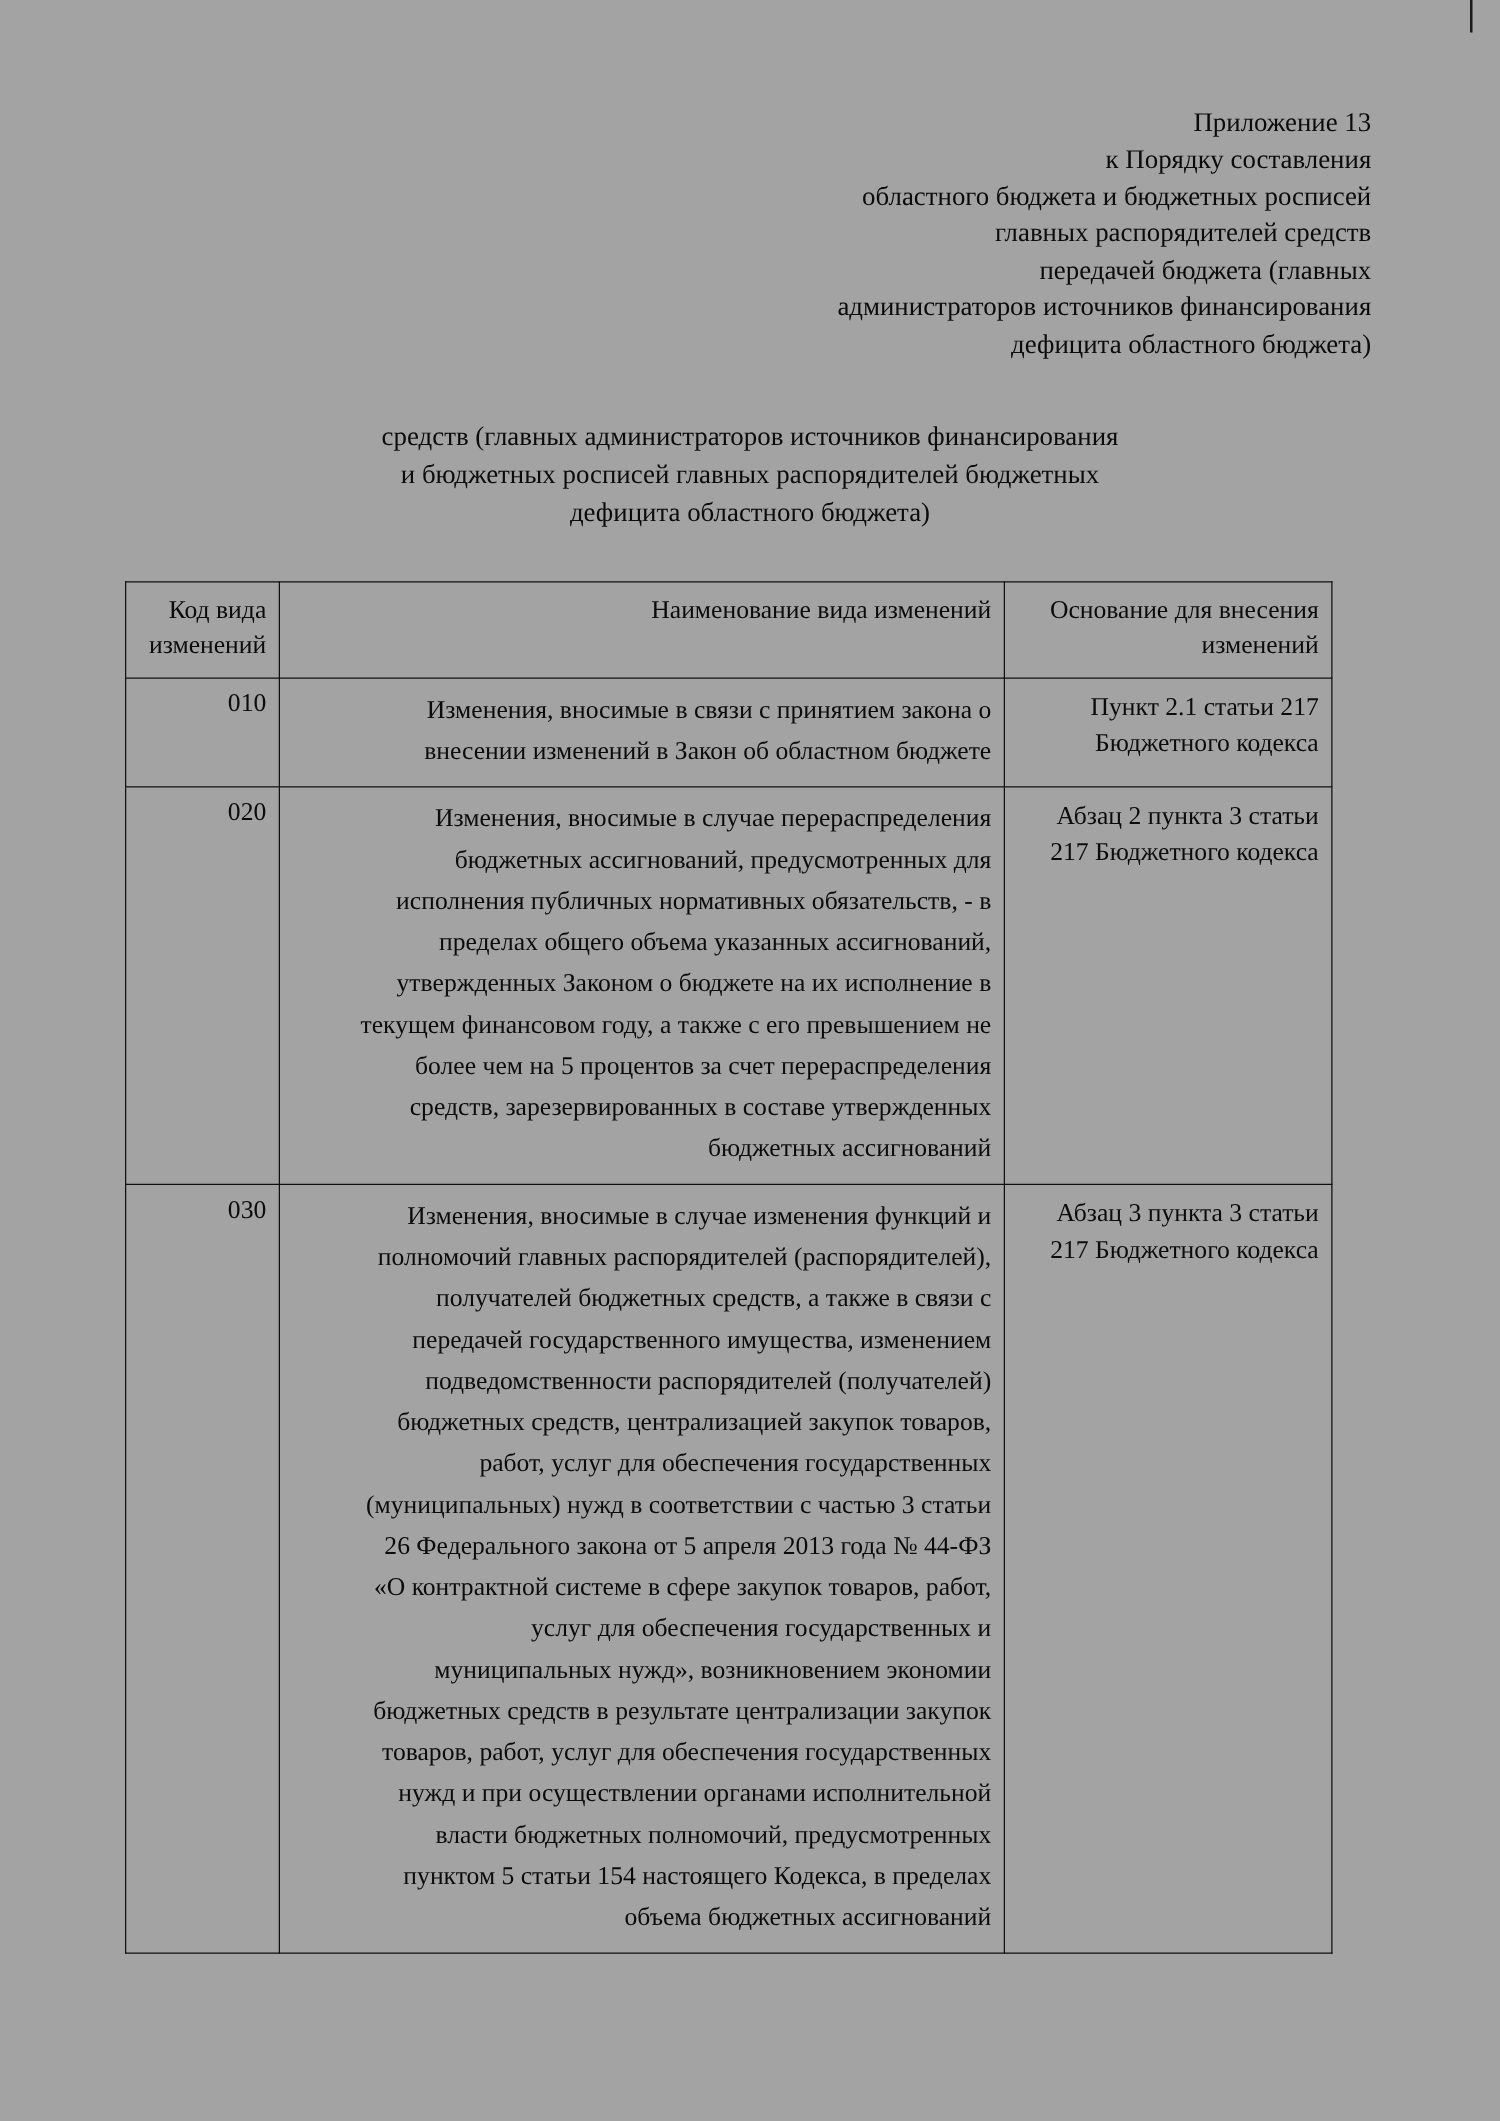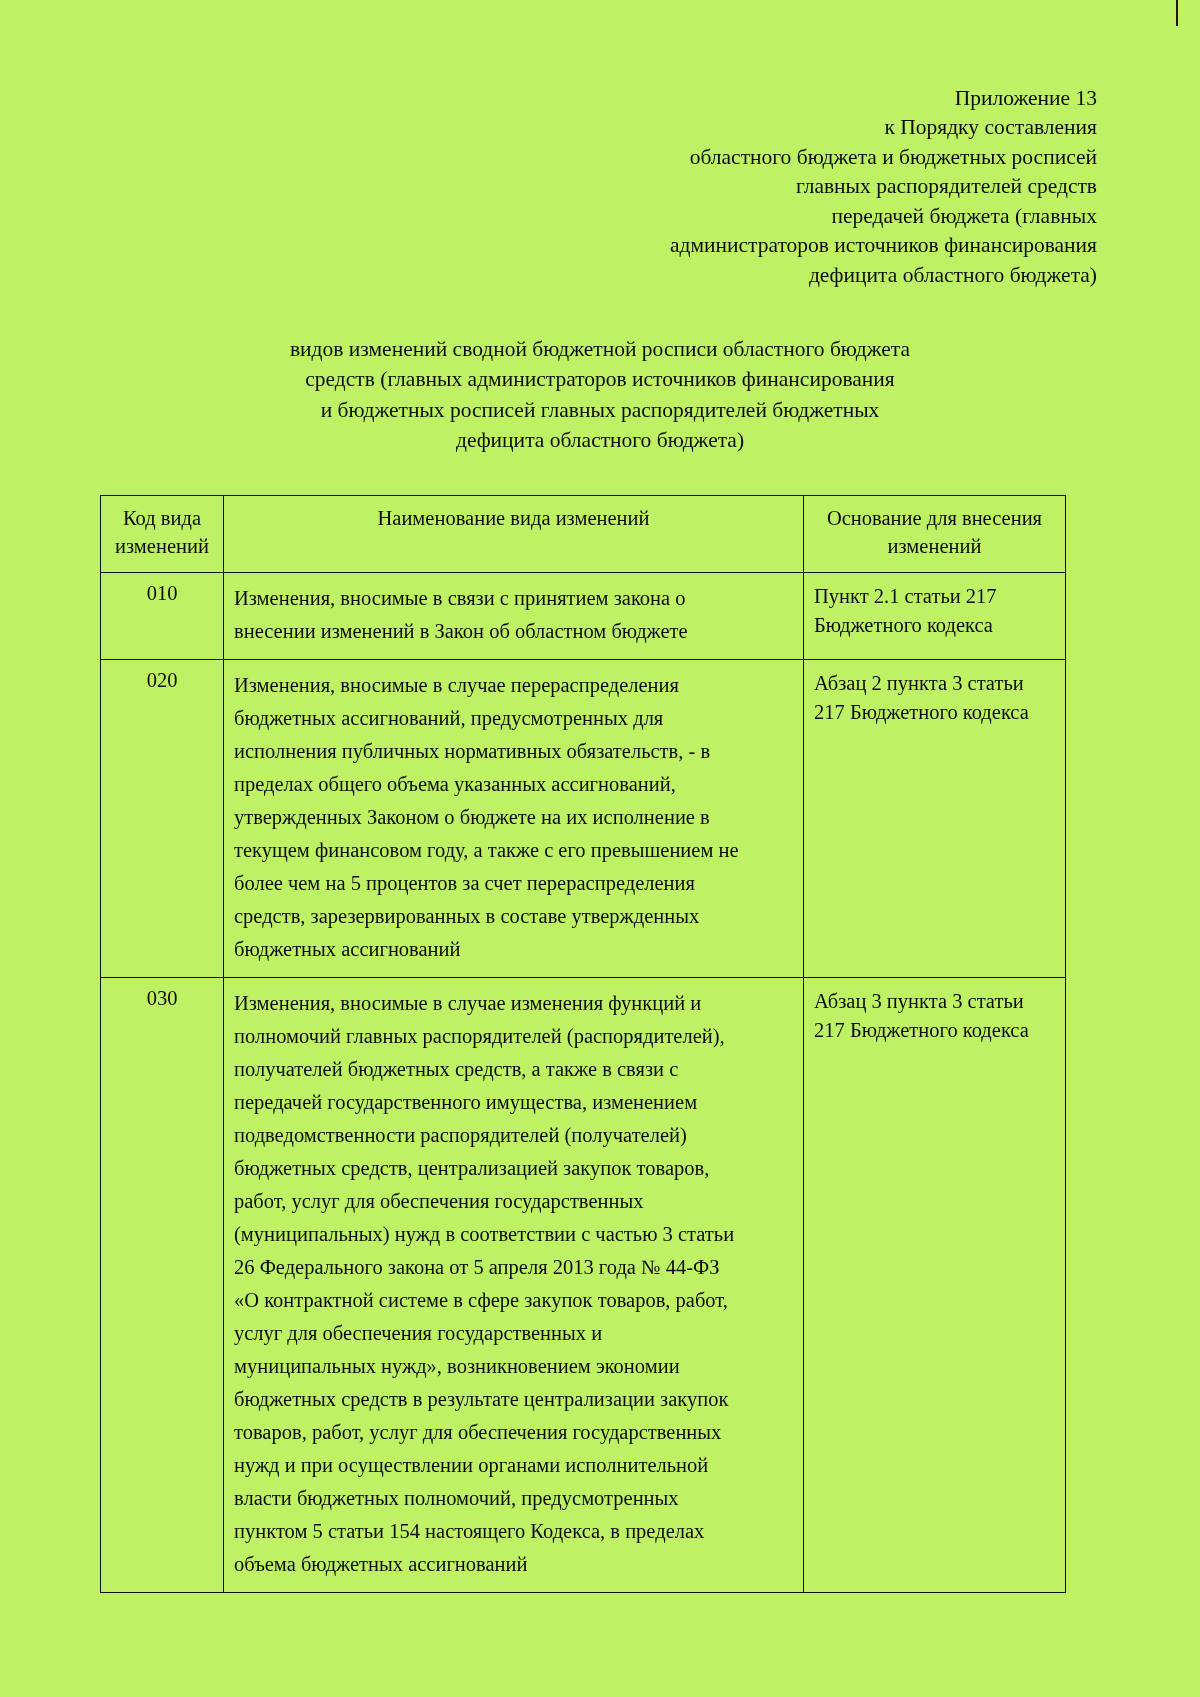--- a/index.html
+++ b/index.html
@@ -11,21 +11,21 @@
   body {
     font-family: "Liberation Serif", "DejaVu Serif", serif;
     color: #0b0b0b;
     -webkit-font-smoothing: antialiased;
   }
   .page {
     position: relative;
     width: 1200px;
     height: 1697px;
     margin: 0 auto;
-    background: #bef264;
+    background: #a3a3a3;
     overflow: hidden;
     box-sizing: border-box;
   }
 
   
   .corner-tick {
     position: absolute;
     top: 0px;
     right: 22px;
     width: 20px;
@@ -71,20 +71,21 @@
     width: 965px;
     table-layout: fixed;
     font-size: 20px;
   }
   table.doc-table td,
   table.doc-table th {
     border: 1.4px solid #111111;
     vertical-align: top;
     padding: 9px 10px 11px 10px;
     font-weight: normal;
+    text-align: right;
   }
   .col-code { width: 123px; }
   .col-name { width: 580px; }
   .col-basis { width: 262px; }
 
   thead th {
     text-align: center;
     vertical-align: middle;
     padding-top: 14px;
     padding-bottom: 16px;
@@ -136,21 +137,20 @@
       <div>Приложение 13</div>
       <div>к Порядку составления</div>
       <div>областного бюджета и бюджетных росписей</div>
       <div>главных распорядителей средств</div>
       <div>передачей бюджета (главных</div>
       <div>администраторов источников финансирования</div>
       <div>дефицита областного бюджета)</div>
     </div>
 
     <div class="title-block">
-      <div>видов изменений сводной бюджетной росписи областного бюджета</div>
       <div>средств (главных администраторов источников финансирования</div>
       <div>и бюджетных росписей главных распорядителей бюджетных</div>
       <div>дефицита областного бюджета)</div>
     </div>
 
     <table class="doc-table">
       <colgroup>
         <col class="col-code">
         <col class="col-name">
         <col class="col-basis">

